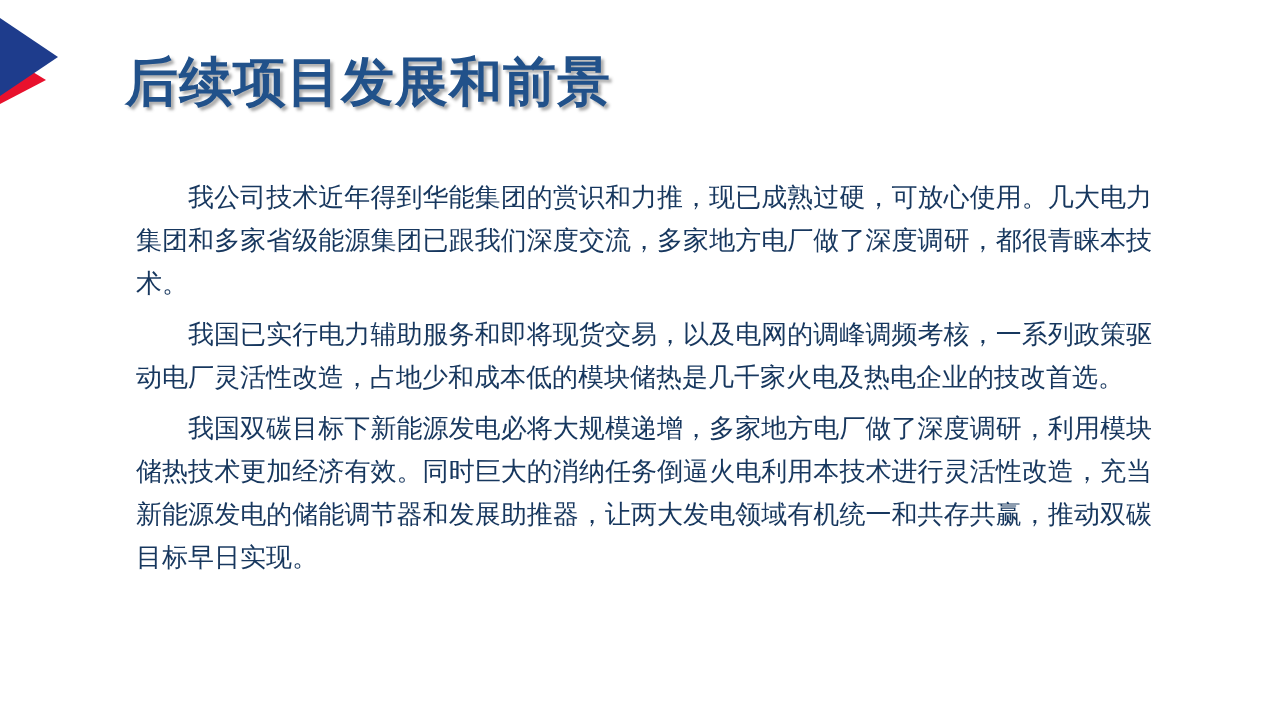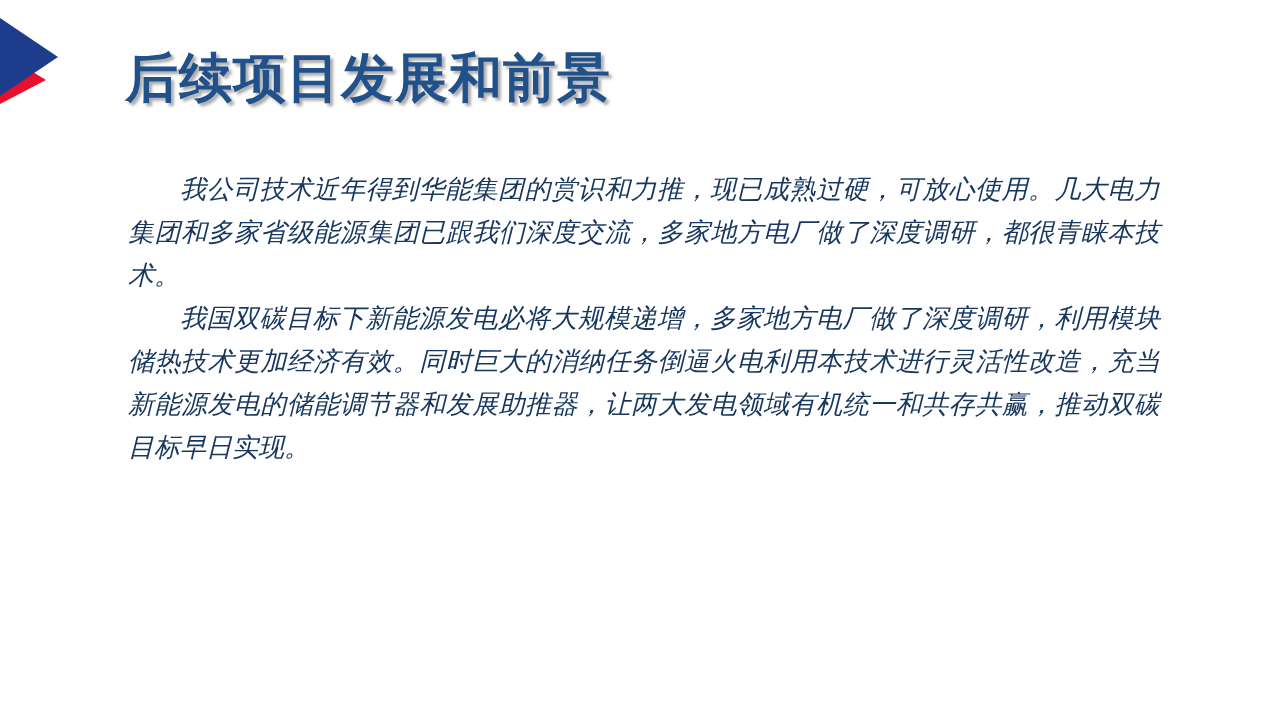--- a/index.html
+++ b/index.html
@@ -20,56 +20,56 @@
     top: 0;
     left: 0;
     width: 70px;
     height: 115px;
   }
   .slide-title {
     position: absolute;
     left: 125px;
     top: 48px;
     margin: 0;
-    font-family: Liberation Mono, monospace;
+    font-family: Liberation Serif, serif;
     font-weight: 700;
     font-size: 53px;
     line-height: 1.3;
     letter-spacing: 1px;
     color: #21518a;
     text-shadow: 3px 3px 3px rgba(70, 70, 70, 0.45);
     white-space: nowrap;
   }
   .body-text {
     position: absolute;
     left: 128px;
     top: 168px;
     width: 1032px;
     color: #17375e;
     font-size: 26px;
     line-height: 43px;
     text-align: justify;
   }
   .body-text p {
-    margin: 0;
+    margin: 8px;
     padding: 0;
     text-indent: 2em;
-    font-style: italic;
   }
 </style>
 </head>
 <body>
 
 <div class="slide">
 
   <svg class="corner-decoration" viewBox="0 0 70 115" xmlns="http://www.w3.org/2000/svg" aria-hidden="true">
     <polygon points="0,52 46,80 0,104" fill="#E8112D"></polygon>
     <polygon points="0,18 58,57 0,96" fill="#1E3C8C"></polygon>
   </svg>
 
   <h1 class="slide-title">后续项目发展和前景</h1>
 
   <div class="body-text">
     <p>我公司技术近年得到华能集团的赏识和力推，现已成熟过硬，可放心使用。几大电力集团和多家省级能源集团已跟我们深度交流，多家地方电厂做了深度调研，都很青睐本技术。</p>
+    <p>我国已实行电力辅助服务和即将现货交易，以及电网的调峰调频考核，一系列政策驱动电厂灵活性改造，占地少和成本低的模块储热是几千家火电及热电企业的技改首选。</p>
     <p>我国双碳目标下新能源发电必将大规模递增，多家地方电厂做了深度调研，利用模块储热技术更加经济有效。同时巨大的消纳任务倒逼火电利用本技术进行灵活性改造，充当新能源发电的储能调节器和发展助推器，让两大发电领域有机统一和共存共赢，推动双碳目标早日实现。</p>
   </div>
 
 </div>
 
 </body></html>

